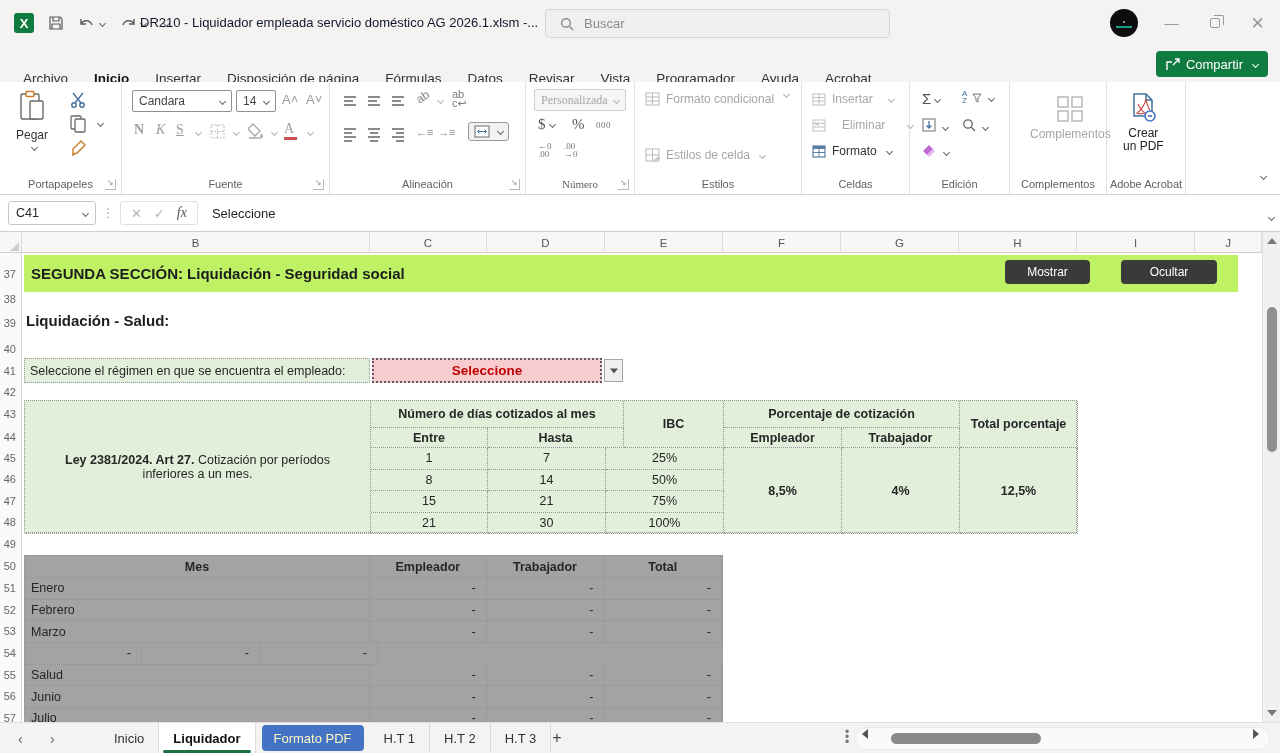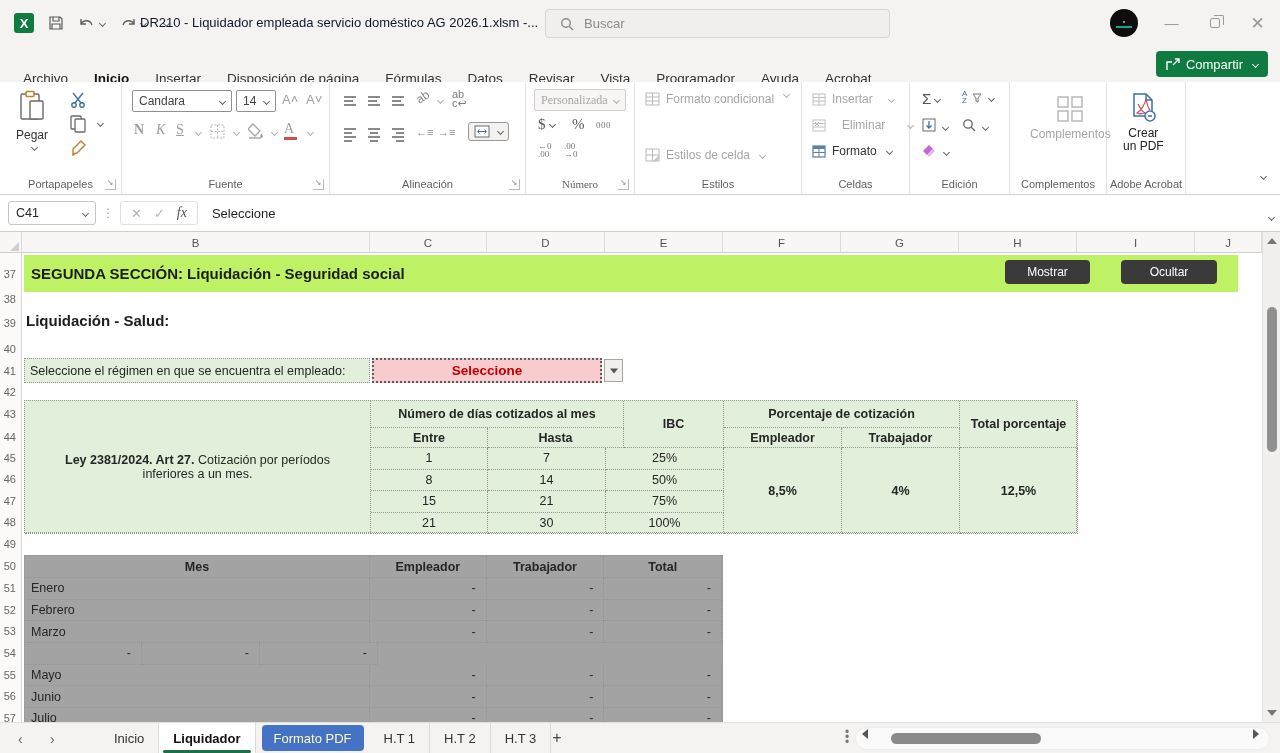--- a/index.html
+++ b/index.html
@@ -606,21 +606,21 @@
           <div class="val" style="width:118px;">-</div>
         </div>
 
         <div class="mt-row">
           <div class="val" style="width:117px;">-</div>
           <div class="val" style="width:118px;">-</div>
           <div class="val" style="width:118px;">-</div>
         </div>
 
         <div class="mt-row">
-          <div class="mes" style="width:346px;">Mayo</div>
+          <div class="mes" style="width:346px;">Salud</div>
           <div class="val" style="width:117px;">-</div>
           <div class="val" style="width:118px;">-</div>
           <div class="val" style="width:118px;">-</div>
         </div>
 
         <div class="mt-row">
           <div class="mes" style="width:346px;">Junio</div>
           <div class="val" style="width:117px;">-</div>
           <div class="val" style="width:118px;">-</div>
           <div class="val" style="width:118px;">-</div>

